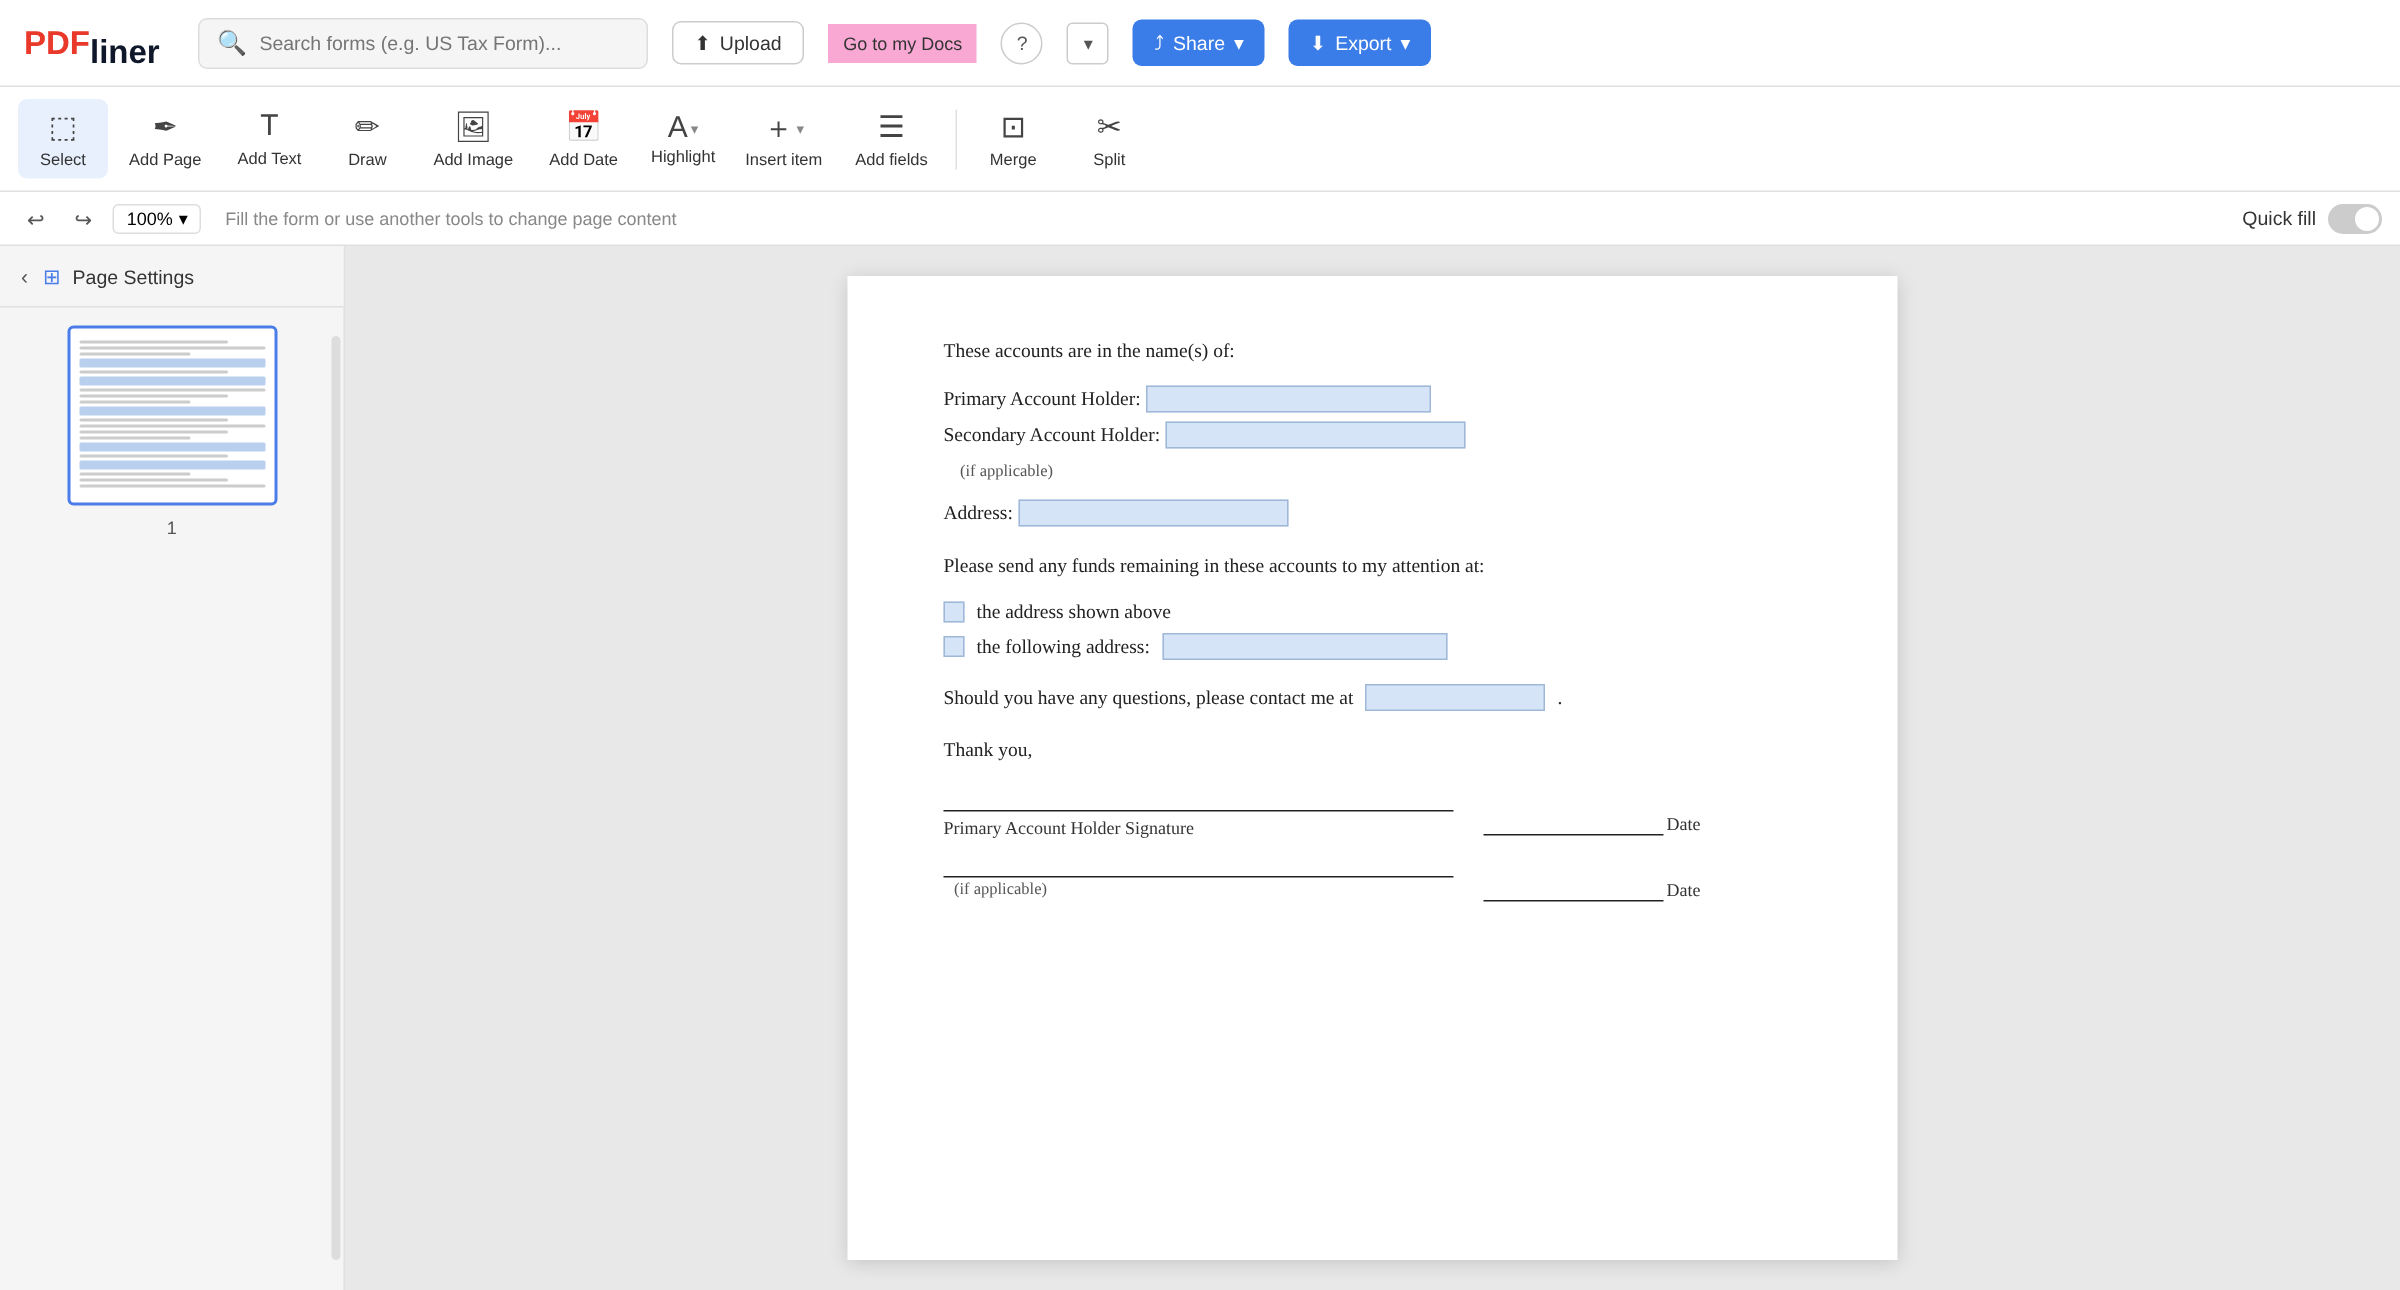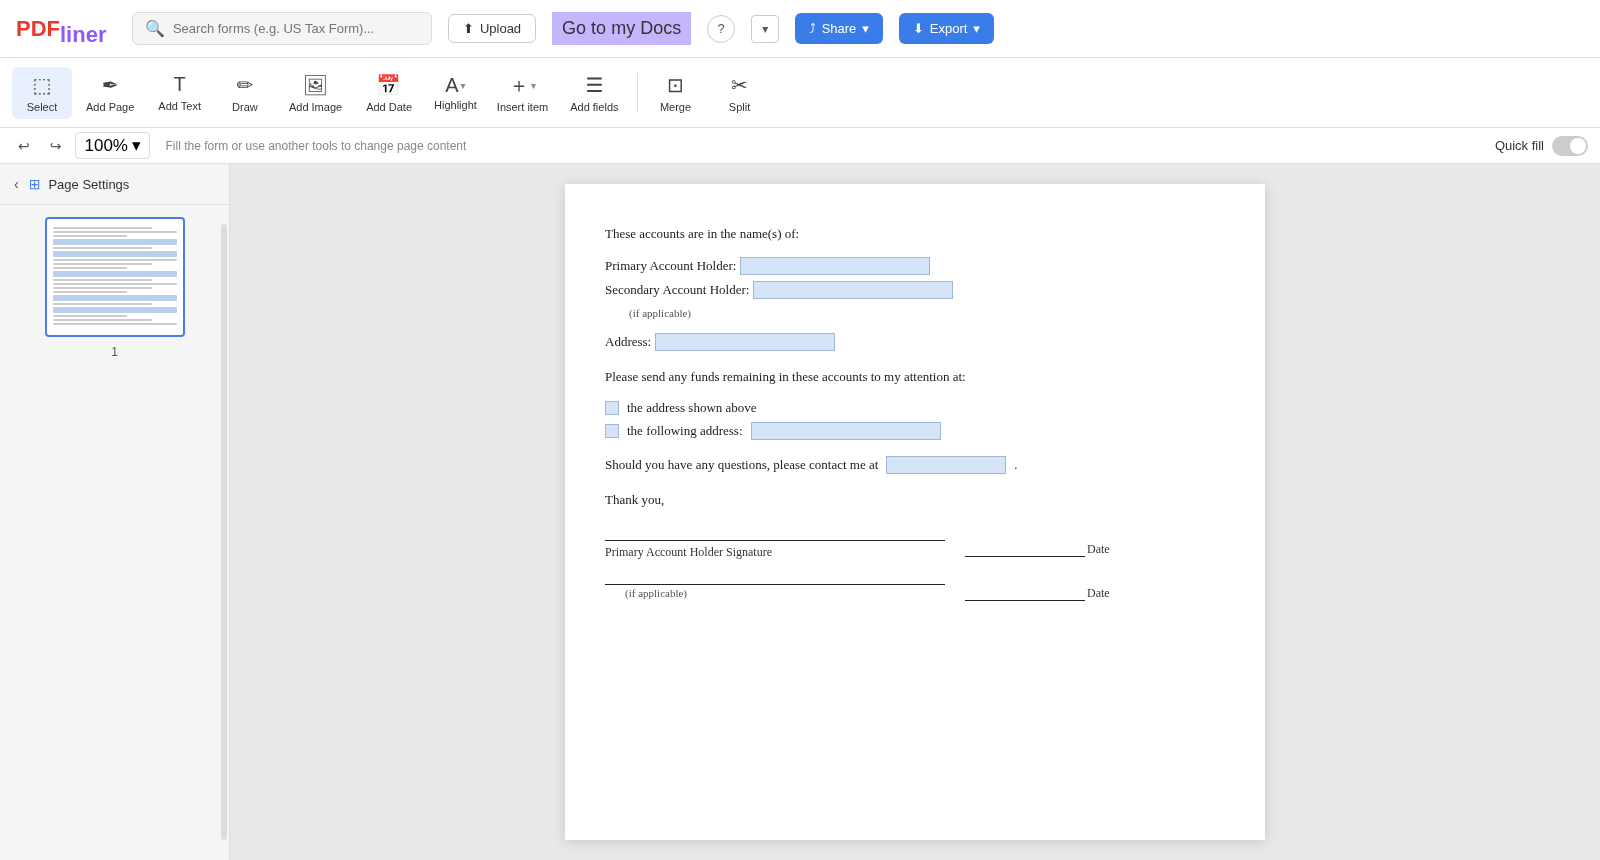--- a/index.html
+++ b/index.html
@@ -77,21 +77,21 @@
     .logo {
       display: flex;
       align-items: center;
       gap: 0;
       font-weight: 700;
       font-size: 22px;
       color: #333;
       min-width: 100px;
     }
     .logo-pdf { color: #e8392a; font-weight: 900; }
-    .logo-liner { color: #8b5cf6; margin-top: 13px; }
+    .logo-liner { color: #0f172a; margin-top: 13px; }
     .search-bar {
       display: flex;
       align-items: center;
       background: #f5f5f5;
       border: 1px solid #ddd;
       border-radius: 6px;
       padding: 6px 12px;
       gap: 8px;
       width: 300px;
     }
@@ -121,23 +121,23 @@
       color: #333;
       background: #f5f5f5;
       border: 1px solid #ddd;
       border-radius: 6px;
       padding: 6px 16px;
     }
     .goto-docs-btn {
       display: flex;
       align-items: center;
       gap: 6px;
-      background: #c4b5fd;
+      background: #f9a8d4;
       border: none;
-      font-size: 18px;
+      font-size: 12px;
       color: #333;
       cursor: pointer;
       padding: 6px 10px;
     }
     .help-btn {
       background: none;
       border: 1px solid #ccc;
       border-radius: 50%;
       width: 28px; height: 28px;
       font-size: 13px;
@@ -247,21 +247,21 @@
       color: #555;
       padding: 2px 6px;
     }
     .zoom-select {
       display: flex;
       align-items: center;
       gap: 4px;
       border: 1px solid #ddd;
       border-radius: 4px;
       padding: 2px 8px;
-      font-size: 17px;
+      font-size: 12px;
       cursor: pointer;
     }
     .hint-text {
       font-size: 12px;
       color: #888;
       margin-left: 8px;
     }
     .quick-fill {
       margin-left: auto;
       display: flex;
@@ -388,21 +388,21 @@
       background: #e8e8e8;
       overflow-y: auto;
       display: flex;
       justify-content: center;
       padding: 20px;
     }
     .doc-page {
       background: white;
       width: 700px;
       min-height: 620px;
-      padding: 40px 40px;
+      padding: 40px 64px;
       box-shadow: 0 2px 12px rgba(0,0,0,0.15);
       font-family: 'Times New Roman', Times, serif;
       font-size: 13px;
       color: #222;
     }
     .form-text { margin-bottom: 12px; line-height: 1.6; }
     .form-row {
       display: flex;
       align-items: center;
       margin-bottom: 6px;
@@ -413,21 +413,21 @@
       background: #d6e4f7;
       border: 1px solid #a0b8d8;
       height: 18px;
       display: inline-block;
     }
     .input-primary { width: 190px; }
     .input-secondary { width: 200px; }
     .input-address { width: 180px; }
     .input-contact { width: 120px; }
     .input-following { width: 190px; }
-    .form-note { font-size: 11px; color: #555; margin-left: 20px; }
+    .form-note { font-size: 11px; color: #555; margin-left: 7px; }
     .form-section { margin: 16px 0; }
     .checkbox-row {
       display: flex;
       align-items: center;
       gap: 8px;
       margin-bottom: 6px;
     }
     .checkbox-box {
       width: 14px; height: 14px;
       background: #d6e4f7;

